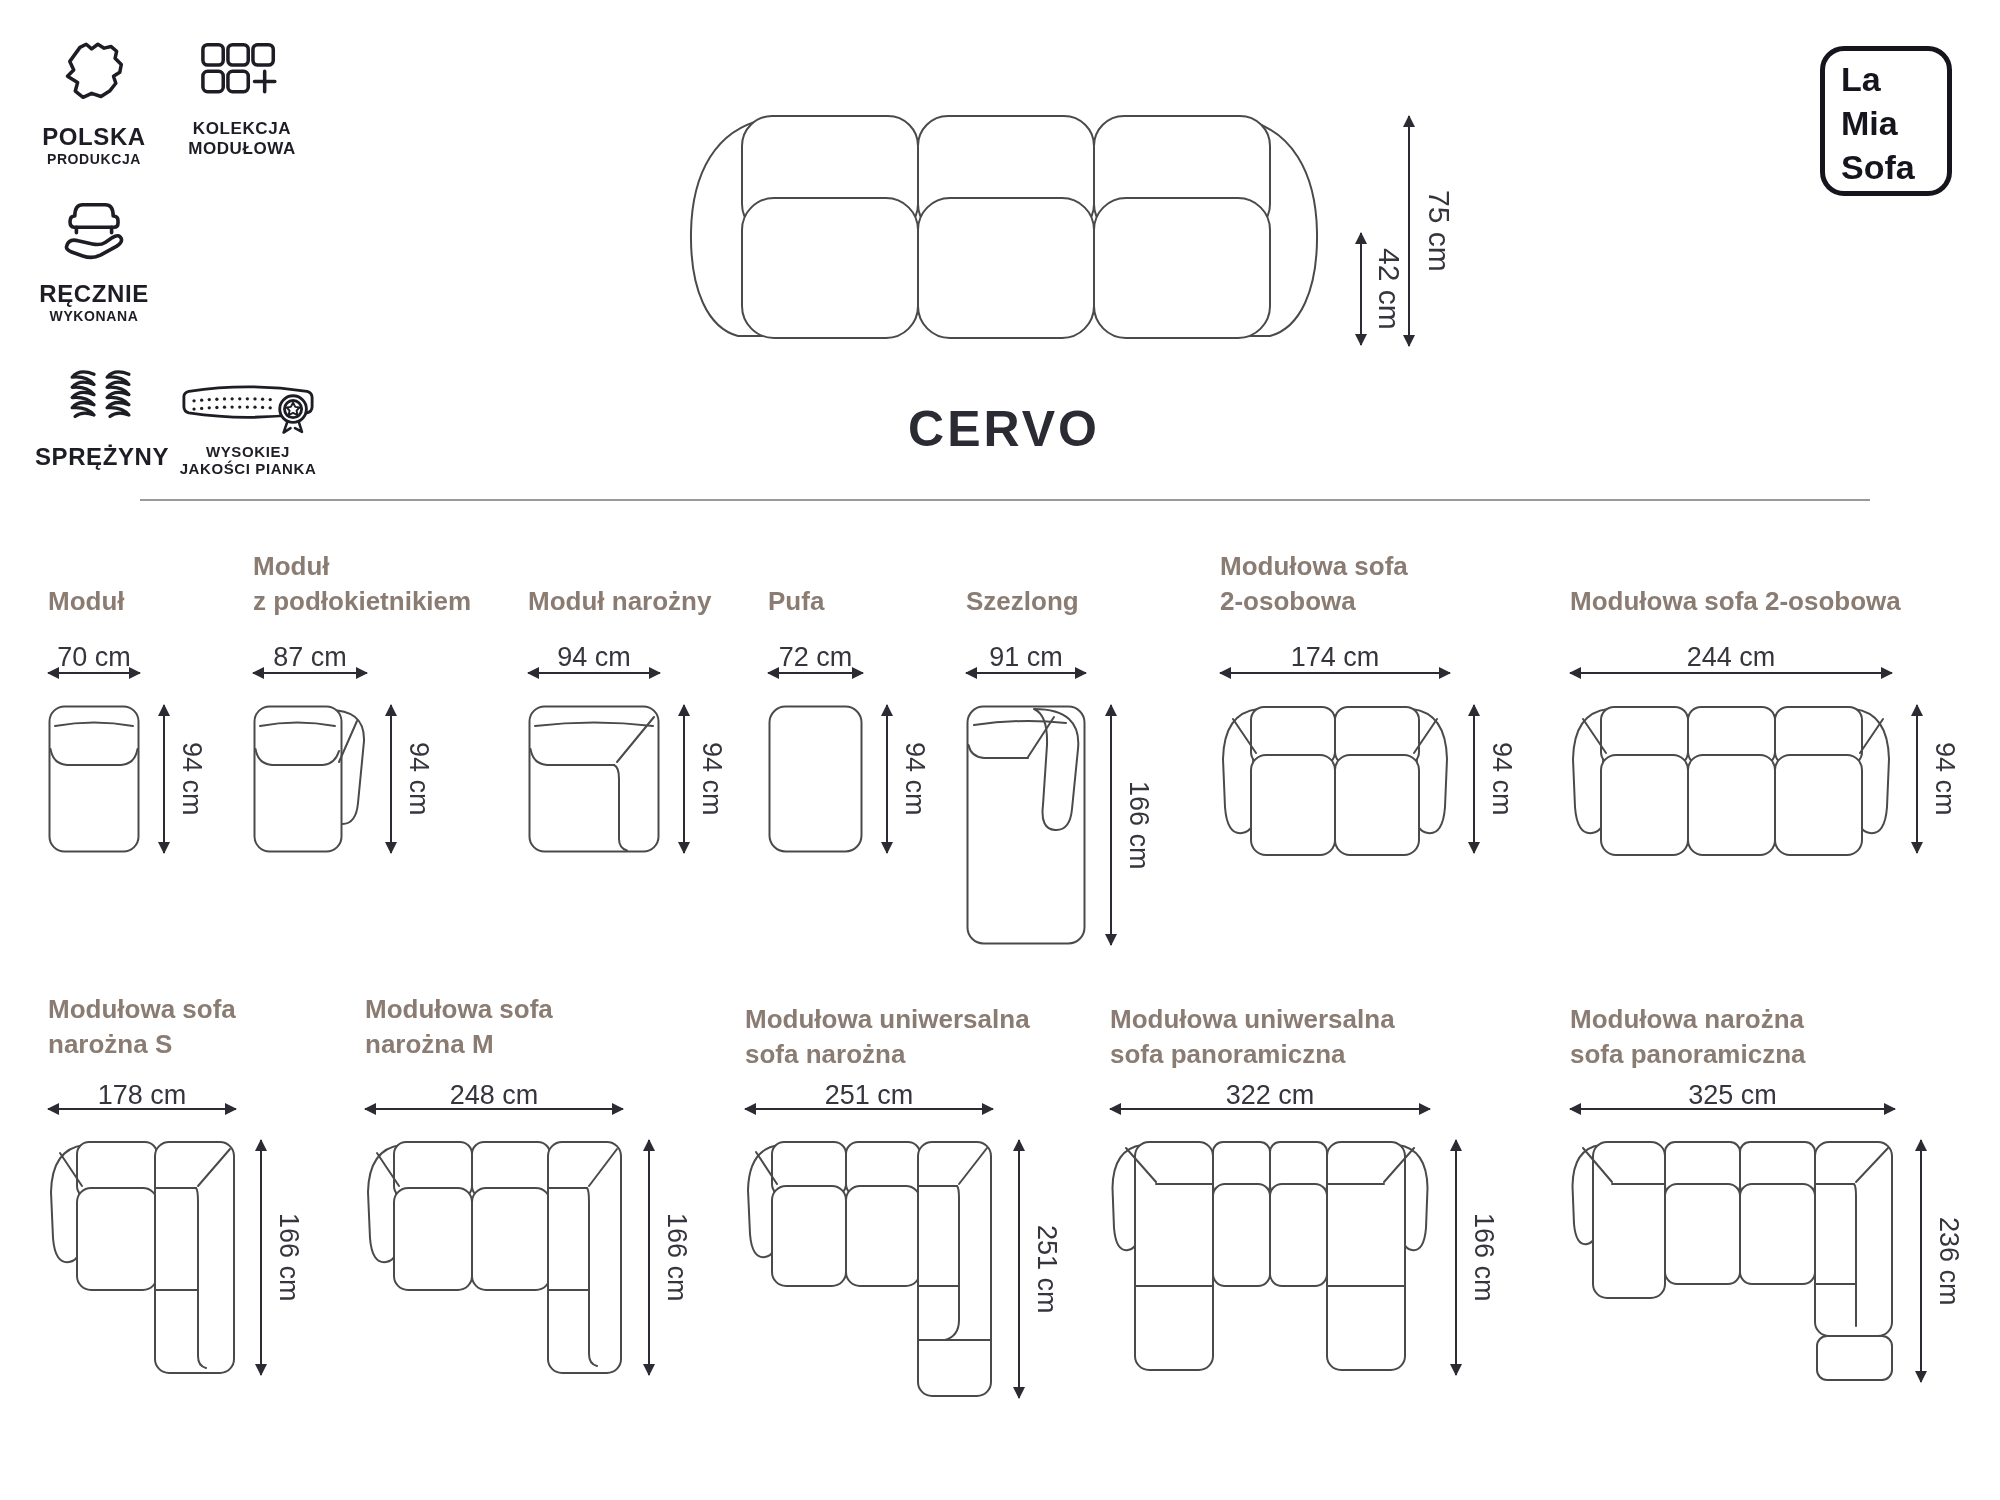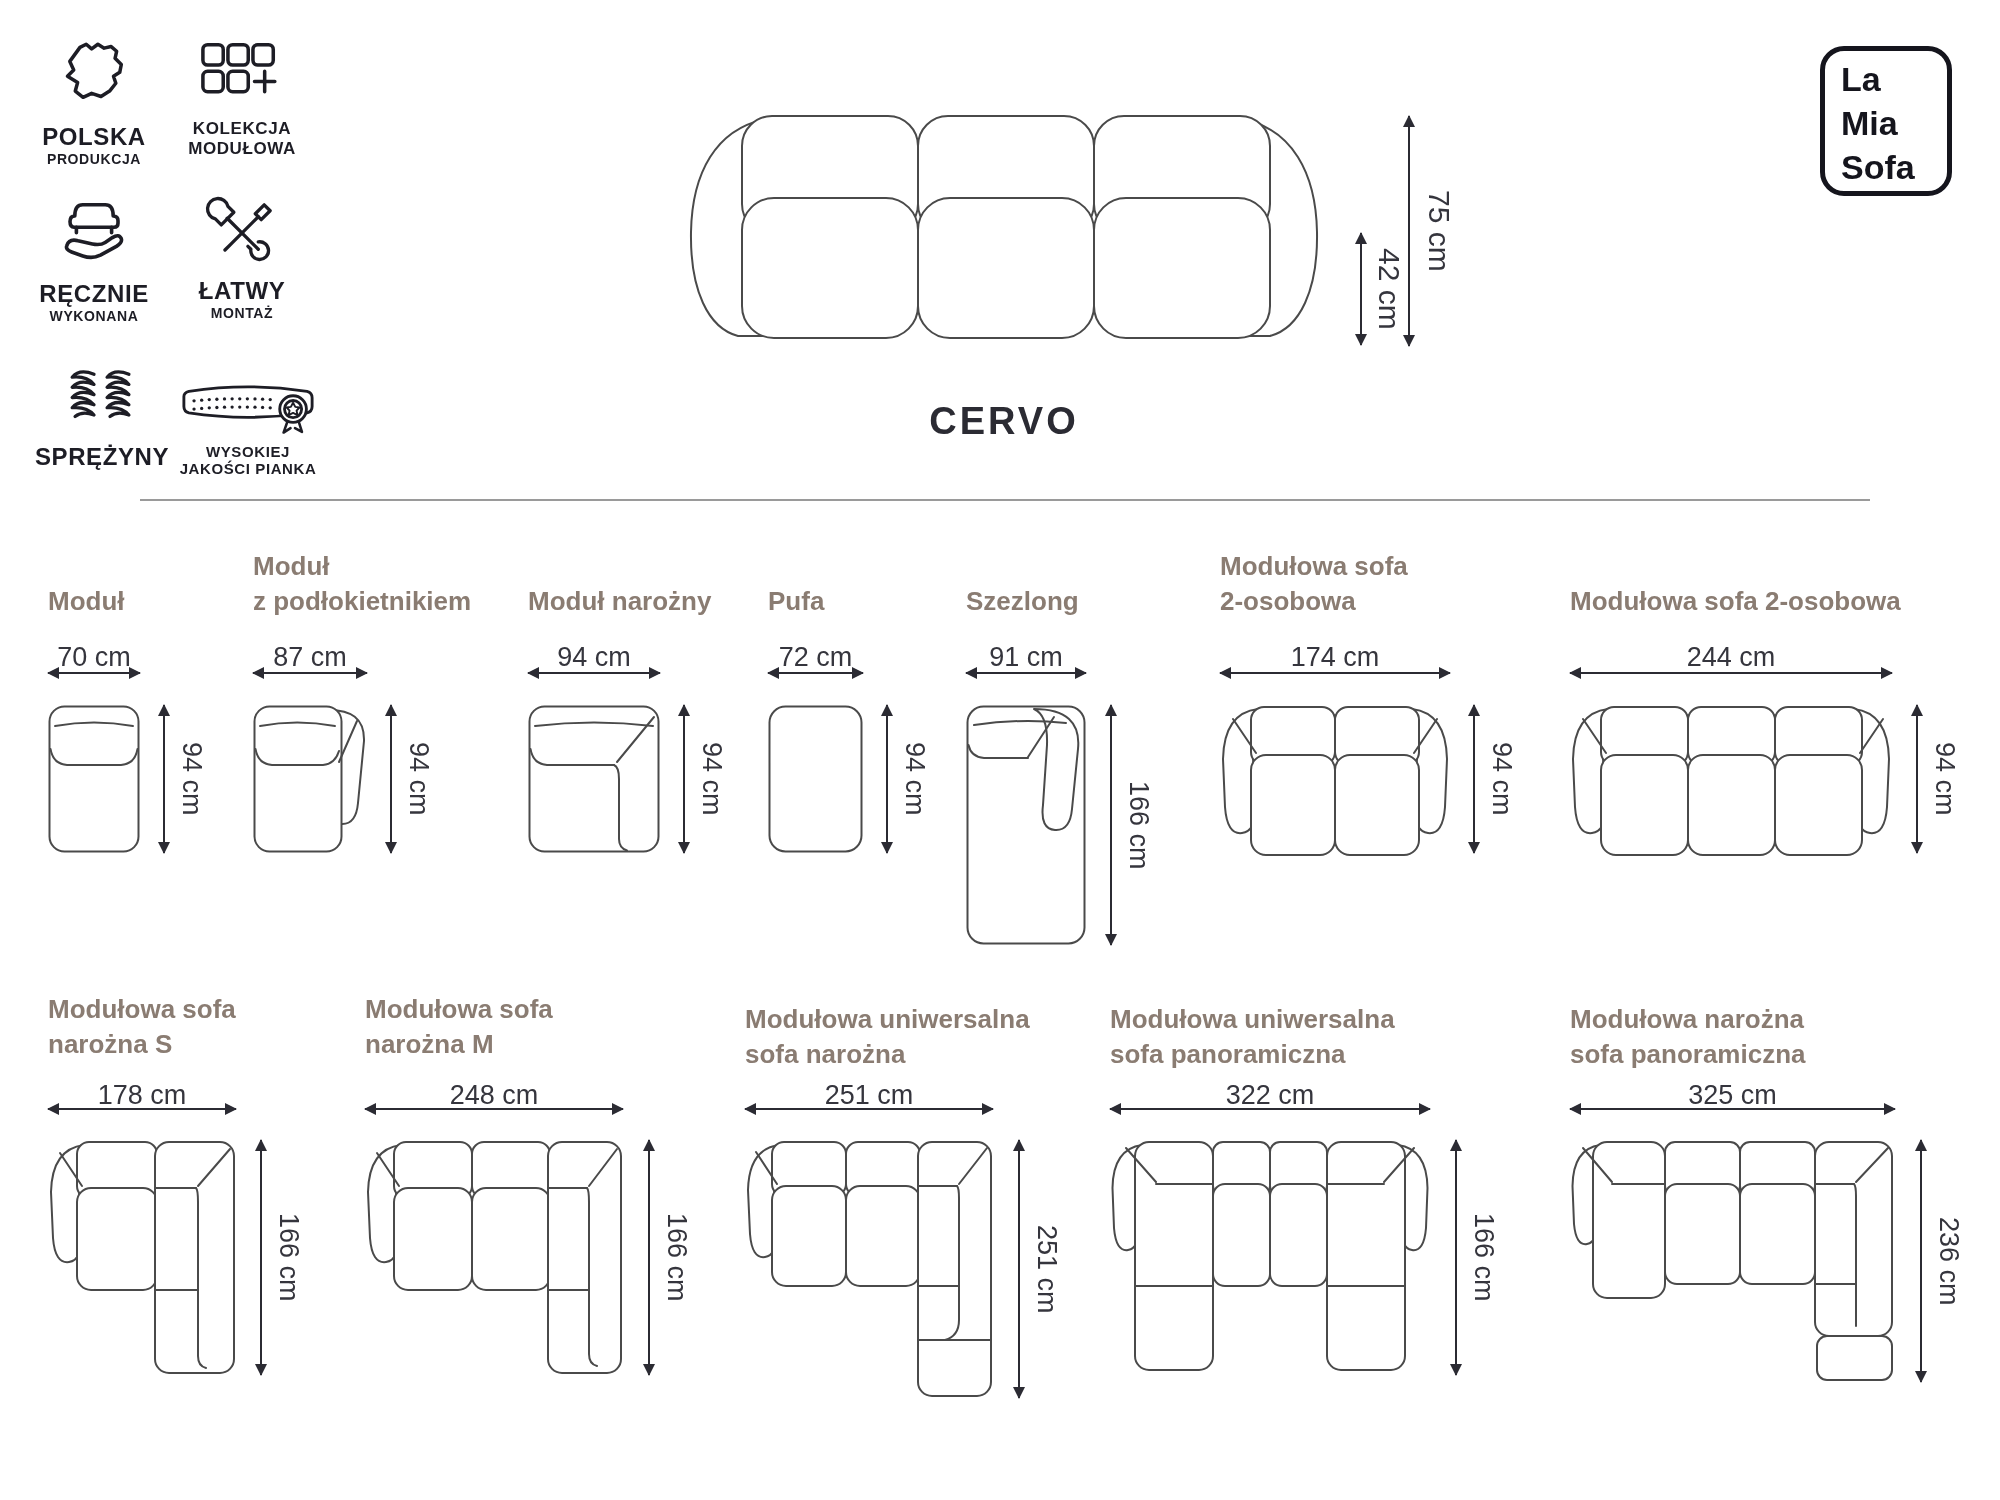--- a/index.html
+++ b/index.html
@@ -29,21 +29,21 @@
   .varrow{position:absolute;width:2px;background:#2b2b33;}
   .varrow::before{content:"";position:absolute;top:-1px;left:-5px;border-left:6px solid transparent;
      border-right:6px solid transparent;border-bottom:12px solid #2b2b33;}
   .varrow::after{content:"";position:absolute;bottom:-1px;left:-5px;border-left:6px solid transparent;
      border-right:6px solid transparent;border-top:12px solid #2b2b33;}
   
   .fig{position:absolute;}
   .fig *{stroke:#4a4a4a;stroke-width:2;fill:#ffffff;stroke-linecap:round;stroke-linejoin:round;}
   .fig .ln{fill:none;}
   
-  .hero-name{position:absolute;font-weight:700;font-size:38px;letter-spacing:3px;color:#2b2b33;text-align:center;}
+  .hero-name{position:absolute;font-weight:700;font-size:50px;letter-spacing:3px;color:#2b2b33;text-align:center;}
   .logo{position:absolute;border:5px solid #15151d;border-radius:24px;padding:6px 10px 6px 16px;
         color:#15151d;font-weight:700;font-size:34px;line-height:1.3;letter-spacing:0px;}
 </style>
 </head>
 <body>
 
 <div class="canvas">
 
   <div class="badge sz-a" style="left:36px;top:38px;width:116px;">
     <svg class="ic" width="78" height="78" viewBox="0 0 100 100">
@@ -75,33 +75,20 @@
       <path d="M26,30 Q26,16 36,16 L64,16 Q74,16 74,30 Q80,30 80,36 L80,39 Q80,44 75,44 L25,44 Q20,44 20,37 Q20,30 26,30 Z"></path>
       <path d="M28,44 L28,51 M72,44 L72,51"></path>
       <path d="M16,67 Q19,58 30,61 L48,65 Q58,67 64,63 L73,57 Q81,52 84,58 Q86,63 78,68 L58,79 Q48,84 36,80 L22,75 Q14,72 16,67 Z"></path>
     </svg>
     <div>
       <div class="l1">RĘCZNIE</div>
       <div class="l2">WYKONANA</div>
     </div>
   </div>
 
-  <div class="badge sz-a" style="left:184px;top:196px;width:116px;">
-    <svg class="ic" width="74" height="74" viewBox="0 0 100 100">
-      <path d="M31,14 A14,14 0 1 0 14,31 L22,39 L39,22 Z"></path>
-      <path d="M30,30 L72,72"></path>
-      <path d="M72,62 A12,12 0 1 1 62,72 L58,68"></path>
-      <path d="M80,12 L88,20 L76,32 L68,24 Z"></path>
-      <path d="M72,28 L36,64 M36,64 L27,73"></path>
-    </svg>
-    <div>
-      <div class="l1">ŁATWY</div>
-      <div class="l2">MONTAŻ</div>
-    </div>
-  </div>
 
   <div class="badge sz-a" style="left:40px;top:362px;width:124px;">
     <svg class="ic" width="80" height="74" viewBox="0 0 110 100">
       <path d="M44,16 Q24,8 14,20 Q34,18 44,30 Q24,22 14,34 Q34,32 44,44 Q24,36 14,48 Q34,46 44,58 Q24,50 14,62 Q34,60 44,72 Q28,66 18,74"></path>
       <path d="M92,16 Q72,8 62,20 Q82,18 92,30 Q72,22 62,34 Q82,32 92,44 Q72,36 62,48 Q82,46 92,58 Q72,50 62,62 Q82,60 92,72 Q76,66 66,74"></path>
     </svg>
     <div>
       <div class="l1">SPRĘŻYNY</div>
       <div class="l2"></div>
     </div>

